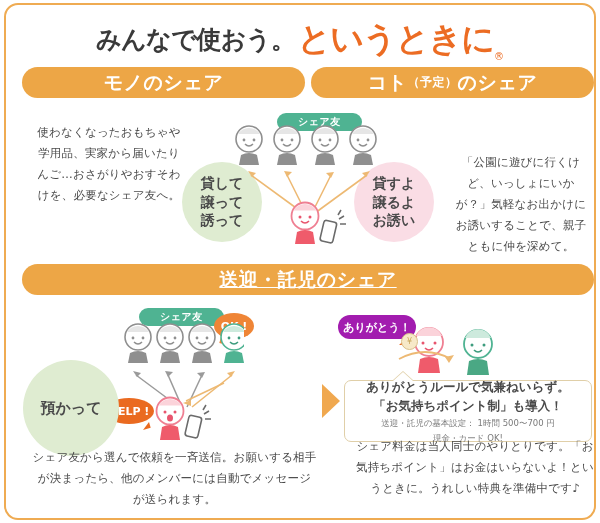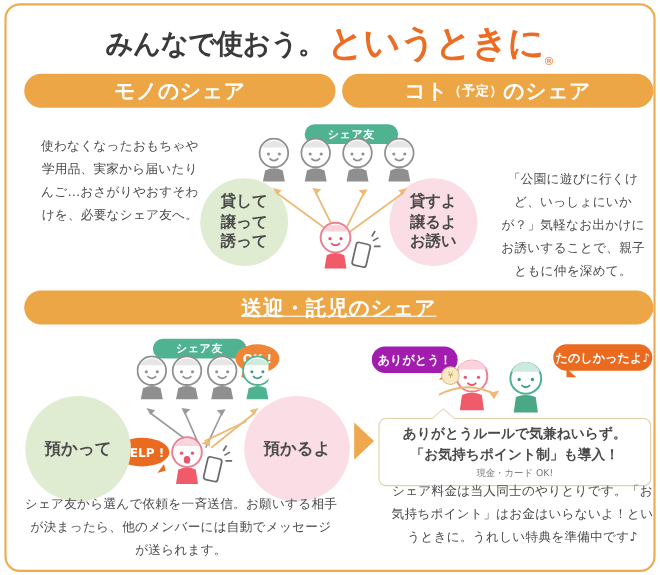--- a/index.html
+++ b/index.html
@@ -65,21 +65,21 @@
   .btext{
     position:absolute;
     font-size:11.5px;
     line-height:1.82;
     color:#4a4a4a;
     letter-spacing:0.2px;
     text-align:center;
   }
   #txt-mono{left:28px;top:117px;width:150px;}
   #txt-koto{left:444px;top:99px;width:142px;margin-top:48px;}
-  #txt-soukei{left:16px;top:443px;width:285px;}
+  #txt-soukei{left:26px;top:443px;width:285px;font-family:Liberation Mono, monospace;}
   #txt-price{left:348px;top:431px;width:242px;}
 
   
   .circle{
     position:absolute;border-radius:50%;
     display:flex;align-items:center;justify-content:center;
     text-align:center;
     font-weight:bold;color:#4a4a4a;
     line-height:1.34;
   }
@@ -308,21 +308,20 @@
       </svg>
     </div>
 
     <div class="pill" id="pill-soukei">送迎・託児のシェア</div>
 
     <div class="badge" id="badge-bottom">シェア友</div>
     <div class="bubble" id="bub-ok">OK !</div>
     <div class="bubble" id="bub-help">HELP !</div>
 
     <div class="circle green" id="c-azukatte">預かって</div>
-    <div class="circle pink" id="c-azukaruyo">預かるよ</div>
 
     <div class="fig" style="left:118px;top:318px;">
       <svg width="120" height="110" viewBox="0 0 120 110">
         <g>
           <g transform="translate(0,0)">
             <circle cx="14" cy="14" r="13" fill="#fff" stroke="#8f8f8f" stroke-width="1.6"></circle>
             <path d="M3 9 a13 13 0 0 1 22 0" fill="#e6e6e6"></path>
             <circle cx="9" cy="15" r="1.4" fill="#8f8f8f"></circle>
               <circle cx="19" cy="15" r="1.4" fill="#8f8f8f"></circle>
             <path d="M10 19 q4 4 8 0" stroke="#8f8f8f" stroke-width="1.5" fill="none"></path>
@@ -390,21 +389,20 @@
           <path d="M50 19 l5 -3"></path>
             <path d="M51 24 l6 0"></path>
             <path d="M49 15 l3 -5"></path>
         </g>
       </svg>
     </div>
 
     <div class="btext" id="txt-soukei">シェア友から選んで依頼を一斉送信。お願いする相手が決まったら、他のメンバーには自動でメッセージが送られます。</div>
 
     <div class="bubble" id="bub-arigatou">ありがとう！</div>
-    <div class="bubble" id="bub-tanoshi">たのしかったよ♪</div>
 
     <div class="fig" style="left:403px;top:320px;">
       <svg width="46" height="50" viewBox="0 0 46 50">
         <circle cx="20" cy="17" r="14" fill="#fff" stroke="#ef7f92" stroke-width="1.8"></circle>
         <path d="M7 11 a14 14 0 0 1 26 0" fill="#fbd3da"></path>
         <circle cx="14" cy="18" r="1.5" fill="#e8556e"></circle>
         <circle cx="26" cy="18" r="1.5" fill="#e8556e"></circle>
         <path d="M16 23 q4 4 8 0" stroke="#e8556e" stroke-width="1.6" fill="none"></path>
         <path d="M11 34 q9 -4 18 0 l2 14 h-22 z" fill="#ef5b6b"></path>
       </svg>
@@ -429,19 +427,20 @@
         <path d="M11 34 q9 -4 18 0 l2 14 h-22 z" fill="#4aa884"></path>
       </svg>
     </div>
 
     <div id="tri-point"></div>
 
     <div id="callout">
       <div class="notch"></div>
       <div class="line1">ありがとうルールで気兼ねいらず。</div>
       <div class="line2">「お気持ちポイント制」も導入！</div>
+      <div class="fine">送迎・託児の基本設定： 1時間 500〜700 円</div>
       <div class="fine">現金・カード OK!</div>
     </div>
 
     <div class="btext" id="txt-price">シェア料金は当人同士のやりとりです。「お気持ちポイント」はお金はいらないよ！というときに。うれしい特典を準備中です♪</div>
 
   </div>
 </div>
 
 </body></html>

